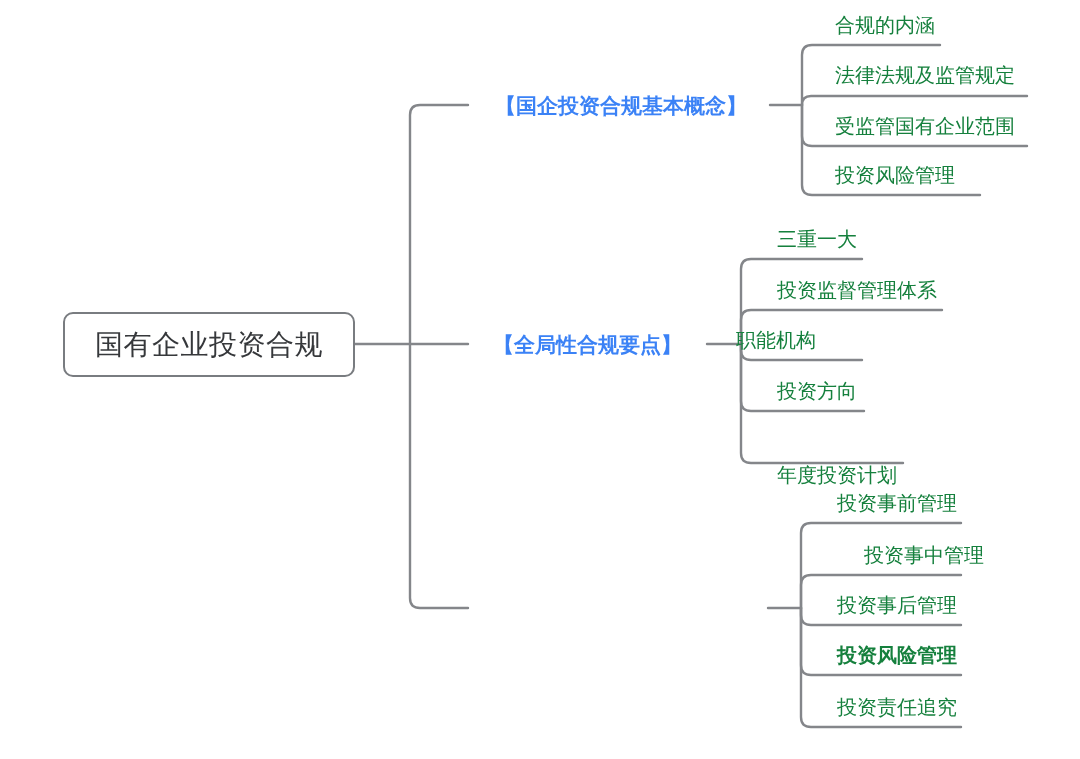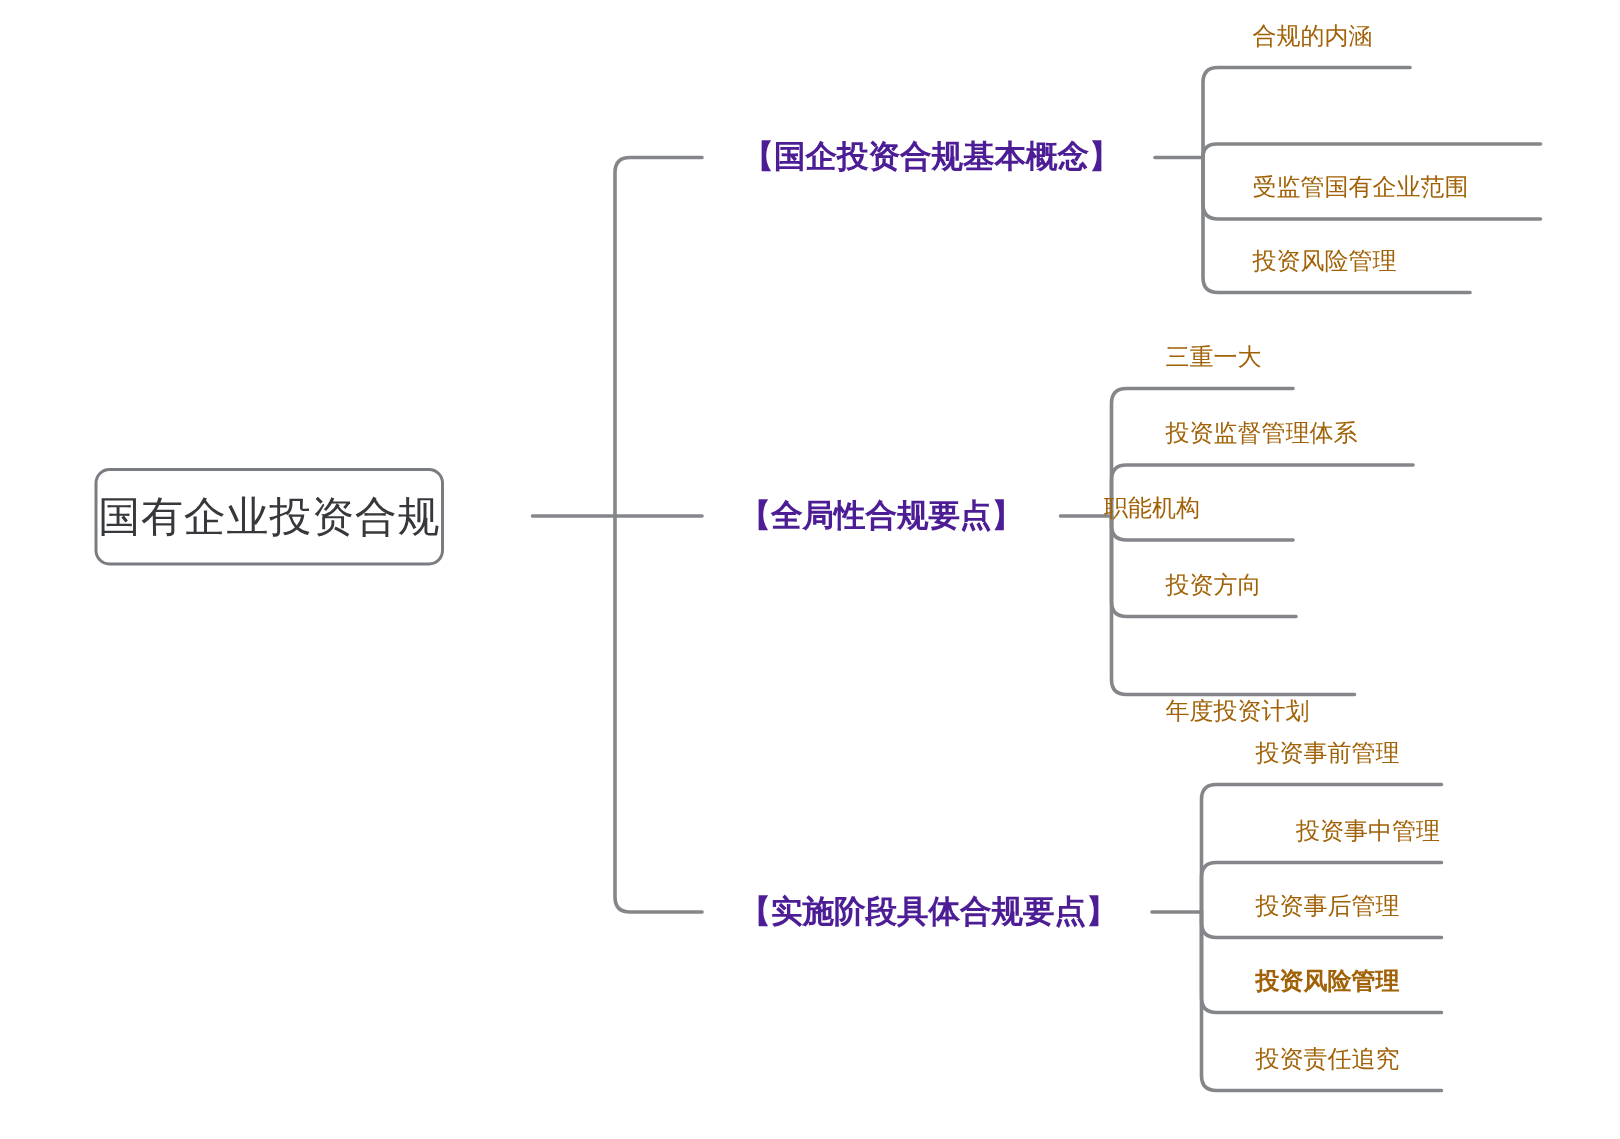--- a/index.html
+++ b/index.html
@@ -30,43 +30,43 @@
   .node {
     position: absolute;
     white-space: nowrap;
     transform: translateY(-50%);
     line-height: 1;
   }
   .root-box {
     position: absolute;
     left: 63px;
     top: 312px;
-    width: 233px;
+    width: 292px;
     height: 65px;
     border: 2.5px solid #797c80;
     border-radius: 10px;
     box-sizing: border-box;
     display: flex;
     align-items: center;
     justify-content: center;
   }
   .root-box .root-text {
     font-size: 28px;
     color: #36383b;
     letter-spacing: 0.5px;
     white-space: nowrap;
   }
   .branch {
     font-weight: 700;
     font-size: 21px;
-    color: #4c1d95;
+    color: #3b82f6;
   }
   .child {
-    font-size: 16px;
-    color: #a16207;
+    font-size: 20px;
+    color: #15803d;
   }
 </style>
 </head>
 <body>
 
 <div id="canvas">
 
   <svg id="wires" width="1080" height="759" viewBox="0 0 1080 759">
 
     <path class="wire" d="M 355,344 H 468"></path>
@@ -93,23 +93,23 @@
     <path class="wire" d="M 801,608 V 665 Q 801,675 811,675 H 961"></path>
     <path class="wire" d="M 801,608 V 717 Q 801,727 811,727 H 961"></path>
   </svg>
 
   <div class="root-box">
     <span class="root-text">国有企业投资合规</span>
   </div>
 
   <div class="node branch" style="left:495px; top:105px;">【国企投资合规基本概念】</div>
   <div class="node branch" style="left:493px; top:344px;">【全局性合规要点】</div>
-  <div class="node branch" style="left:493px; top:608px;">【实施阶段具体合规要点】</div>
 
   <div class="node child" style="left:835px; top:25px;">合规的内涵</div>
+  <div class="node child" style="left:835px; top:75px;">法律法规及监管规定</div>
   <div class="node child" style="left:835px; top:126px;">受监管国有企业范围</div>
   <div class="node child" style="left:835px; top:175px;">投资风险管理</div>
 
   <div class="node child" style="left:777px; top:239px;">三重一大</div>
   <div class="node child" style="left:777px; top:290px;">投资监督管理体系</div>
   <div class="node child" style="left:736px; top:340px;">职能机构</div>
   <div class="node child" style="left:777px; top:391px;">投资方向</div>
   <div class="node child" style="left:777px; top:442px;margin-top:33px;">年度投资计划</div>
 
   <div class="node child" style="left:837px; top:503px;">投资事前管理</div>

